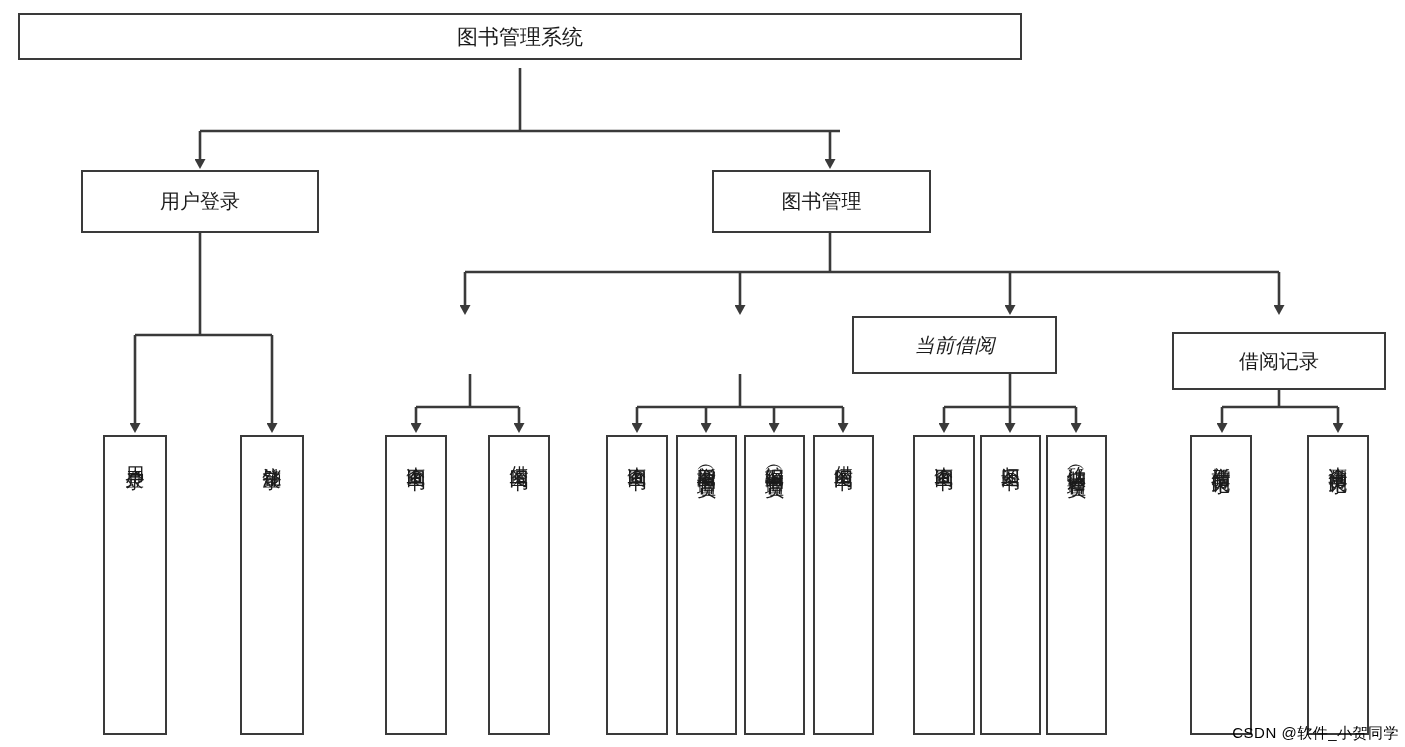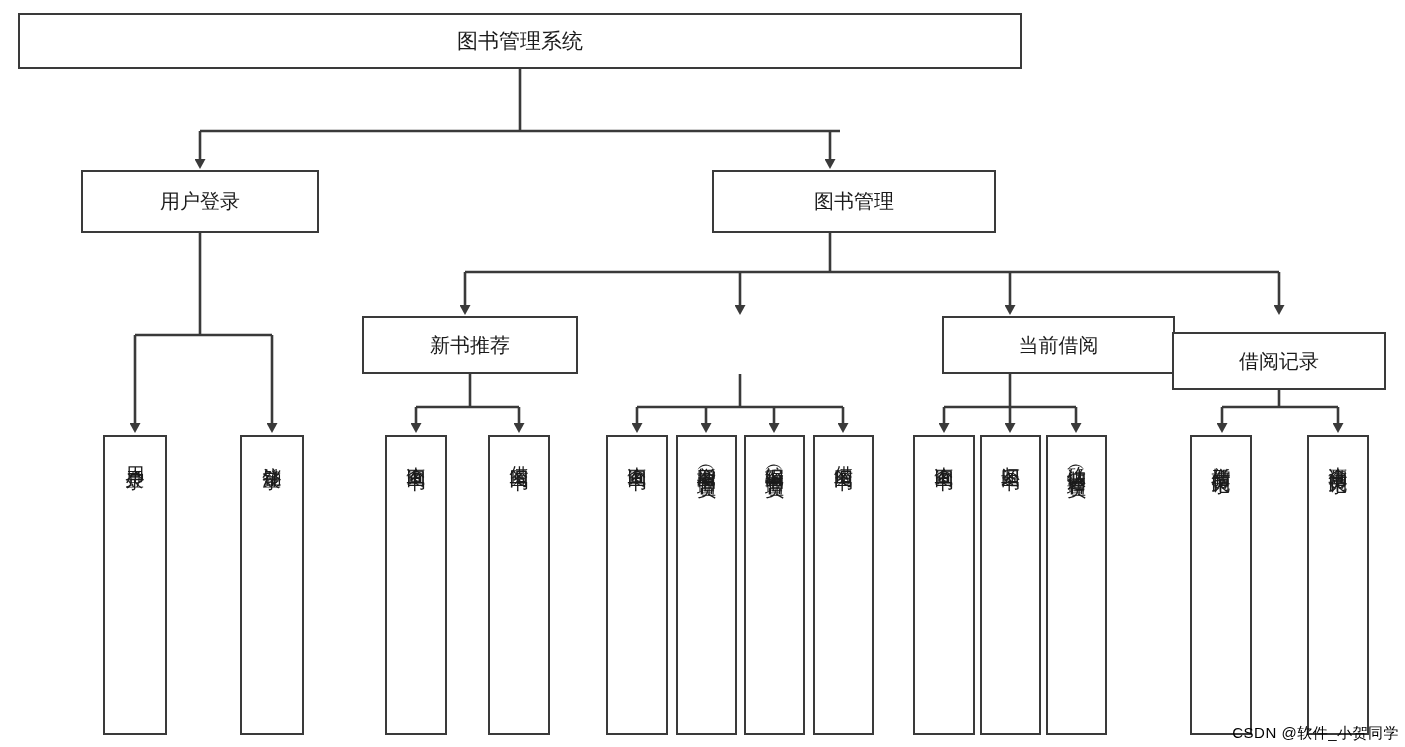--- a/index.html
+++ b/index.html
@@ -72,35 +72,32 @@
       <path d="M1010,407 L1010,424" marker-end="url(#arw)"></path>
       <path d="M1076,407 L1076,424" marker-end="url(#arw)"></path>
 
       <path d="M1279,374 L1279,407"></path>
       <path d="M1222,407 L1338,407"></path>
       <path d="M1222,407 L1222,424" marker-end="url(#arw)"></path>
       <path d="M1338,407 L1338,424" marker-end="url(#arw)"></path>
     </g>
   </svg>
 
-  <div class="node root" style="left:18px;top:13px;width:1004px;height:56px;">
+  <div class="node root" style="left:18px;top:13px;width:1004px;height:47px;">
     <span>图书管理系统</span>
   </div>
 
   <div class="node lvl2" style="left:81px;top:170px;width:238px;height:63px;">
     <span>用户登录</span>
   </div>
-  <div class="node lvl2" style="left:712px;top:170px;width:284px;height:63px;text-align:right;">
+  <div class="node lvl2" style="left:712px;top:170px;width:219px;height:63px;text-align:right;">
     <span>图书管理</span>
   </div>
 
-  <div class="node lvl3" style="left:362px;top:316px;width:216px;height:58px;">
-    <span>新书推荐</span>
-  </div>
-  <div class="node lvl3" style="left:942px;top:316px;width:233px;height:58px;">
+  <div class="node lvl3" style="left:852px;top:316px;width:205px;height:58px;font-style:italic;">
     <span>当前借阅</span>
   </div>
   <div class="node lvl3" style="left:1172px;top:332px;width:214px;height:58px;">
     <span>借阅记录</span>
   </div>
 
   <div class="leaf" style="left:103px;top:435px;width:64px;height:300px;">
     <span class="vtxt">用户登录</span>
   </div>
   <div class="leaf" style="left:240px;top:435px;width:64px;height:300px;">

